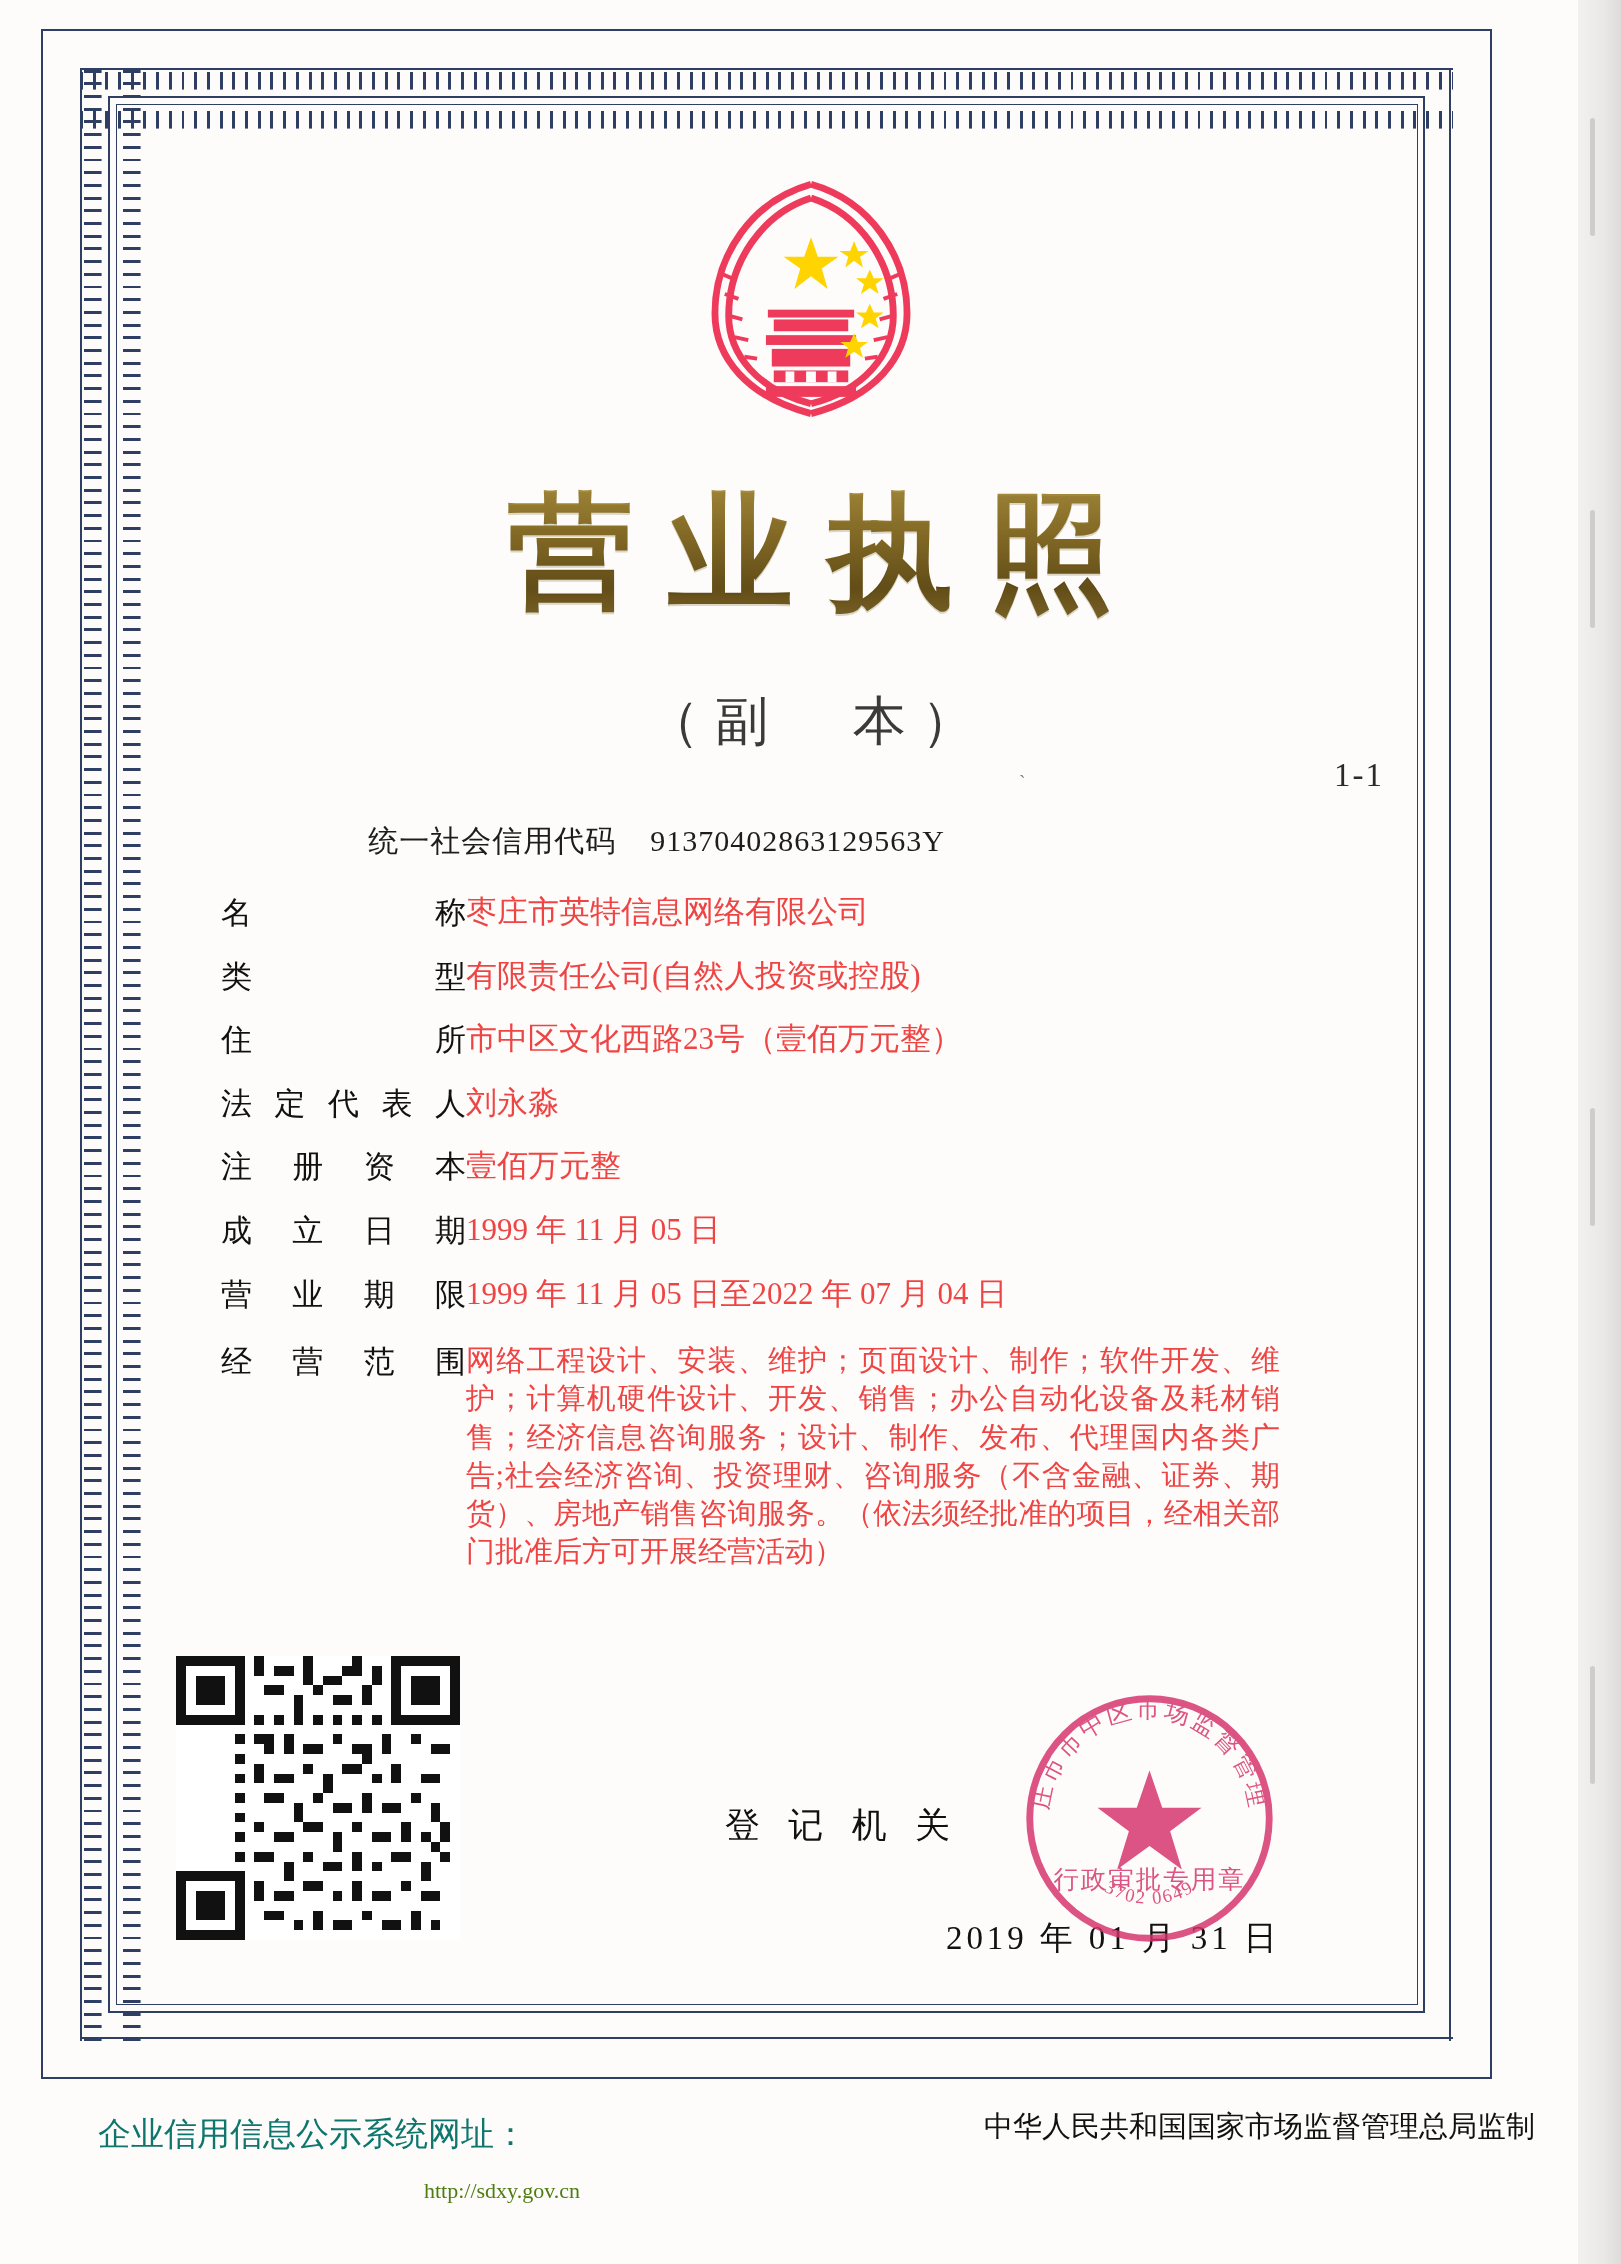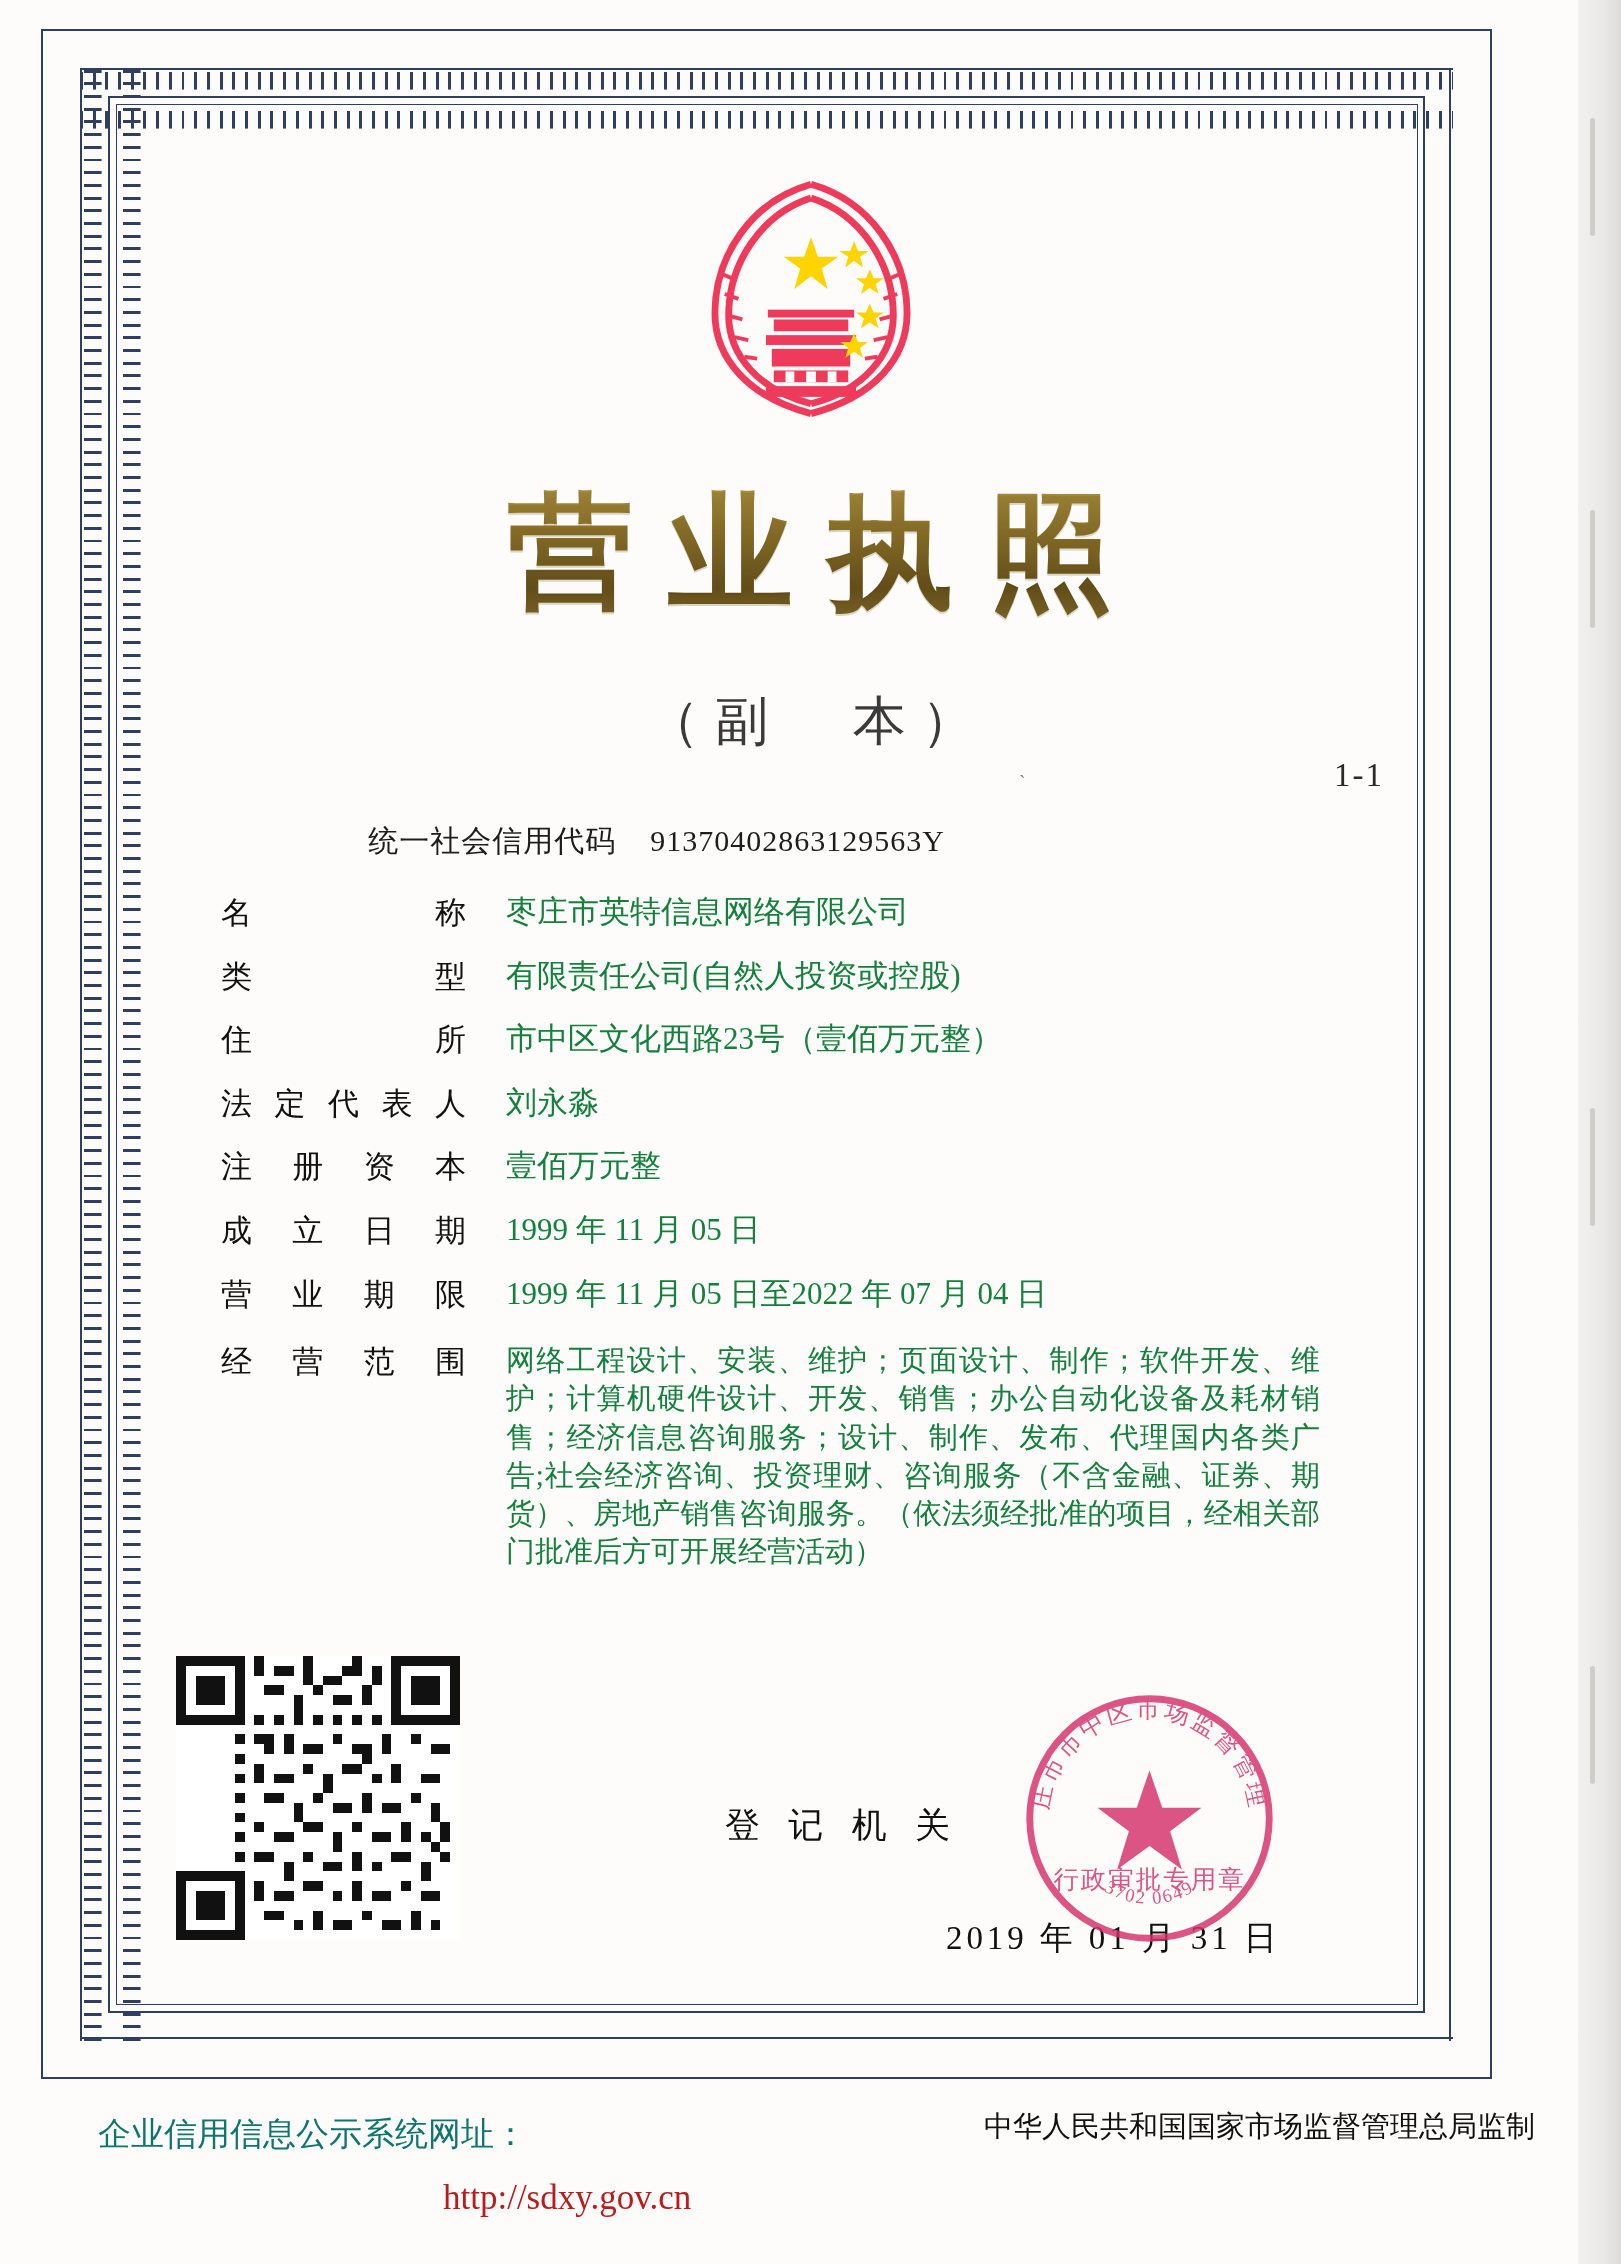--- a/index.html
+++ b/index.html
@@ -173,23 +173,22 @@
     flex: 0 0 245px;
     font-size: 31px;
     color: #111;
     letter-spacing: 0px;
     display: flex;
     justify-content: space-between;
   }
   .row .label span { display: inline-block; }
   .row .value {
     font-size: 31px;
-    color: #15803d;
+    color: #ef4444;
     line-height: 1.28;
-    margin-left: 40px;
   }
   .row.scope .value {
     font-size: 29px;
     line-height: 1.32;
     width: 814px;
     text-align: justify;
   }
   .row.scope { margin-top: 25.5px; }
 
   
@@ -240,24 +239,24 @@
   }
   .footer-right {
     position: absolute;
     right: 86px;
     top: 2107px;
     font-size: 29px;
     color: #111;
   }
   .footer-url {
     position: absolute;
-    left: 443px;
+    left: 424px;
     top: 2178px;
-    font-size: 35px;
-    color: #b91c1c;
+    font-size: 22px;
+    color: #4d7c0f;
   }
 </style>
 </head>
 <body>
 
 <div id="page">
 
   <div class="border-outer"></div>
   <div class="border-key"></div>
   <div class="border-inner"></div>

